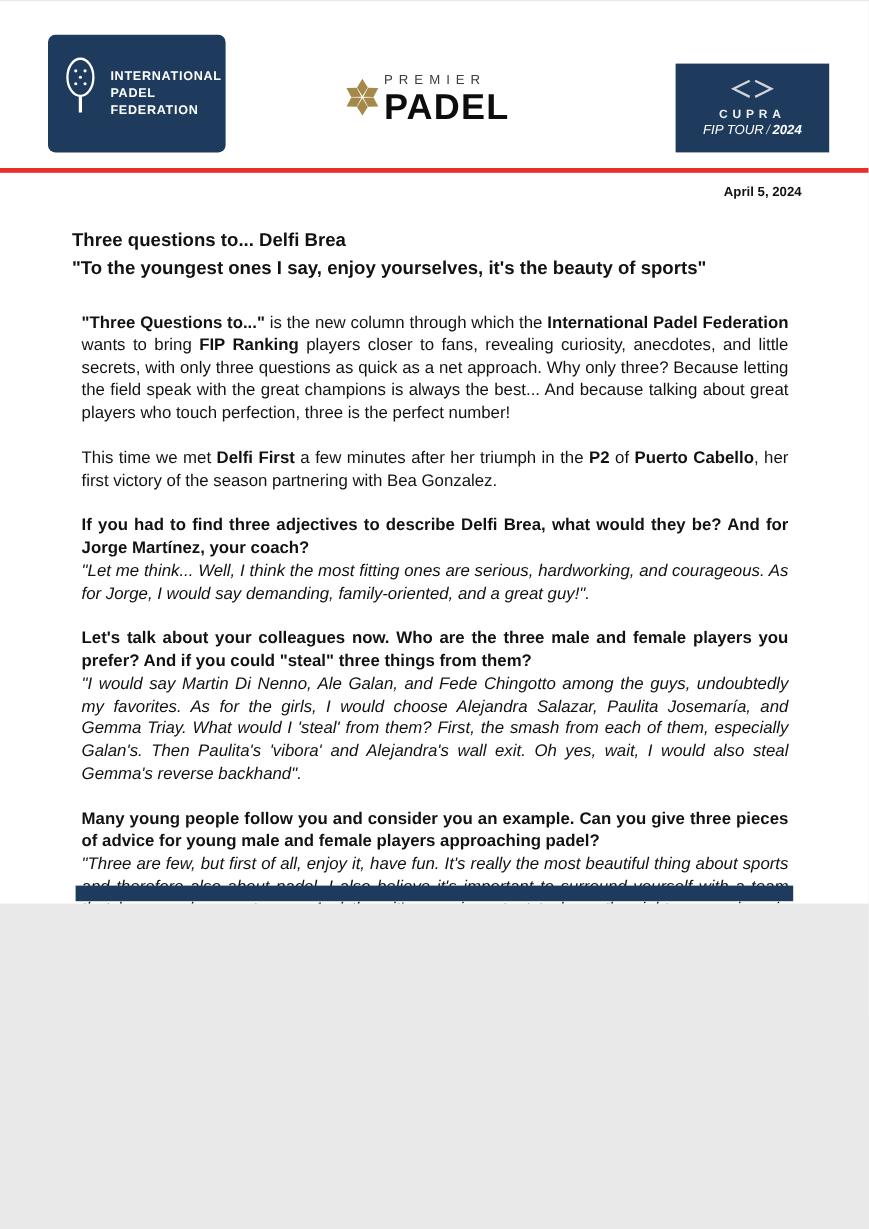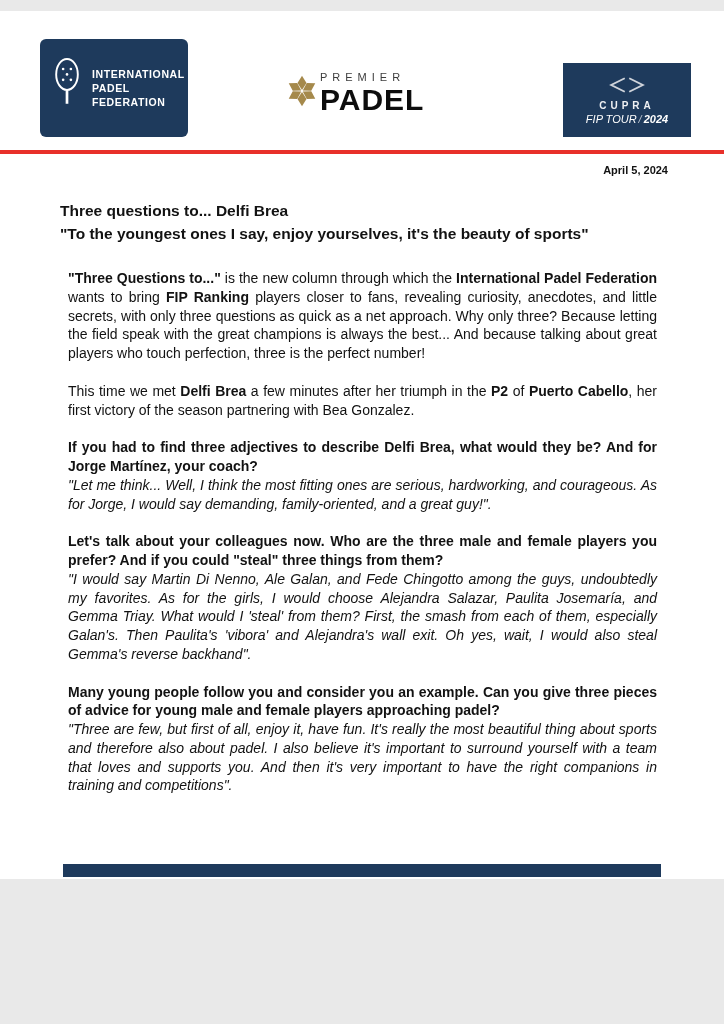--- a/index.html
+++ b/index.html
@@ -1,16 +1,16 @@
 <!DOCTYPE html>
 <html style="--navy: #1e3a5c; --red: #e8302a; --gold: #a5894b;"><head>
 <meta charset="utf-8">
 <style>
   html,body{margin:0;padding:0;background:#e9e9e9;}
-  .page{position:relative;width:724px;height:868px;margin:11px auto;background:#fff;
+  .page{position:relative;width:724px;height:752px;margin:1px auto;background:#fff;
         font-family:"Liberation Sans",sans-serif;color:#121212;overflow:hidden;}
 
   
   .ipf{position:absolute;left:40px;top:28px;width:148px;height:98px;border-radius:6px;
        background:var(--navy,#1e3a5c);display:flex;align-items:center;gap:8px;padding:0 10px;box-sizing:border-box;}
   .ipf-text{color:#fff;font-weight:bold;font-size:10.5px;letter-spacing:.6px;line-height:1.35;}
 
   .premier{position:absolute;left:284px;top:60px;display:flex;align-items:center;gap:0;}
   .premier-top{font-size:11px;letter-spacing:5px;color:#3c3c3c;font-weight:500;margin-bottom:2px;}
   .premier-bottom{font-size:30px;font-weight:900;letter-spacing:1px;color:#0d0d0d;line-height:1;}
@@ -119,21 +119,21 @@
 
   <div class="date">April 5, 2024</div>
 
   <div class="doc-title">
     <div>Three questions to... Delfi Brea</div>
     <div>"To the youngest ones I say, enjoy yourselves, it's the beauty of sports"</div>
   </div>
 
   <main class="content">
     <p><span class="seg-bold">"Three Questions to..."</span><span> is the new column through which the </span><span class="seg-bold">International Padel Federation</span><span> wants to bring </span><span class="seg-bold">FIP Ranking</span><span> players closer to fans, revealing curiosity, anecdotes, and little secrets, with only three questions as quick as a net approach. Why only three? Because letting the field speak with the great champions is always the best... And because talking about great players who touch perfection, three is the perfect number!</span></p>
-    <p><span>This time we met </span><span class="seg-bold">Delfi Brea</span><span> a few minutes after her triumph in the </span><span class="seg-bold">P2</span><span> of </span><span class="seg-bold">Puerto Cabello</span><span>, her first victory of the season partnering with Bea Gonzalez.</span></p>
+    <p><span>This time we met </span><span class="seg-bold">Delfi First</span><span> a few minutes after her triumph in the </span><span class="seg-bold">P2</span><span> of </span><span class="seg-bold">Puerto Cabello</span><span>, her first victory of the season partnering with Bea Gonzalez.</span></p>
 
     <div>
       <p class="question">If you had to find three adjectives to describe Delfi Brea, what would they be? And for Jorge Martínez, your coach?</p>
       <p class="answer">"Let me think... Well, I think the most fitting ones are serious, hardworking, and courageous. As for Jorge, I would say demanding, family-oriented, and a great guy!".</p>
     </div>
     <div>
       <p class="question">Let's talk about your colleagues now. Who are the three male and female players you prefer? And if you could "steal" three things from them?</p>
       <p class="answer">"I would say Martin Di Nenno, Ale Galan, and Fede Chingotto among the guys, undoubtedly my favorites. As for the girls, I would choose Alejandra Salazar, Paulita Josemaría, and Gemma Triay. What would I 'steal' from them? First, the smash from each of them, especially Galan's. Then Paulita's 'vibora' and Alejandra's wall exit. Oh yes, wait, I would also steal Gemma's reverse backhand".</p>
     </div>
     <div>

